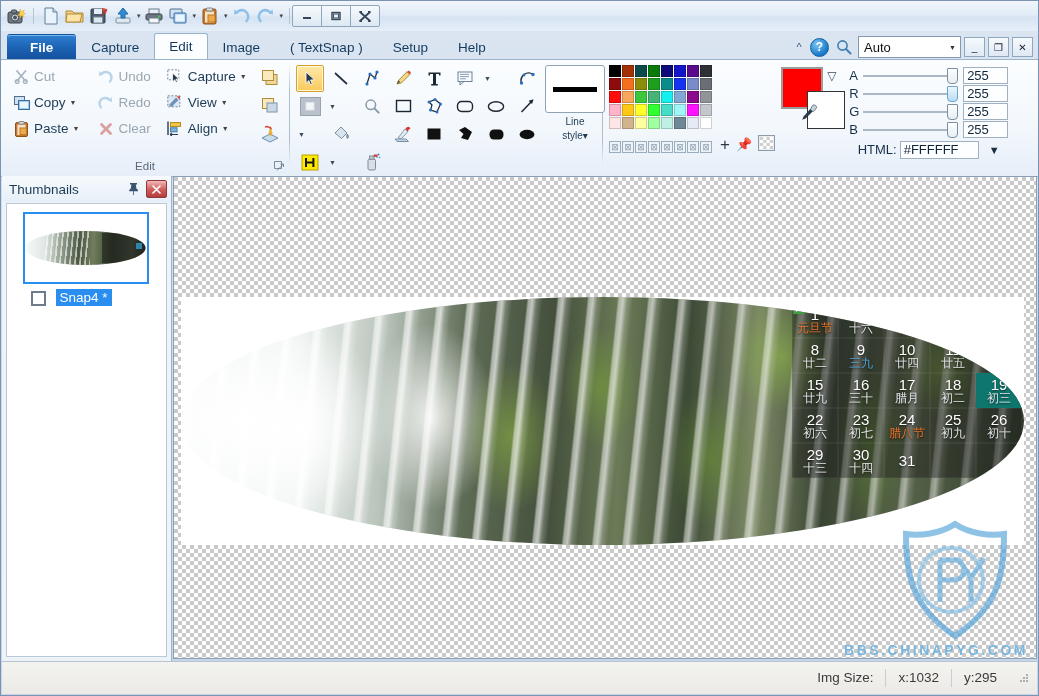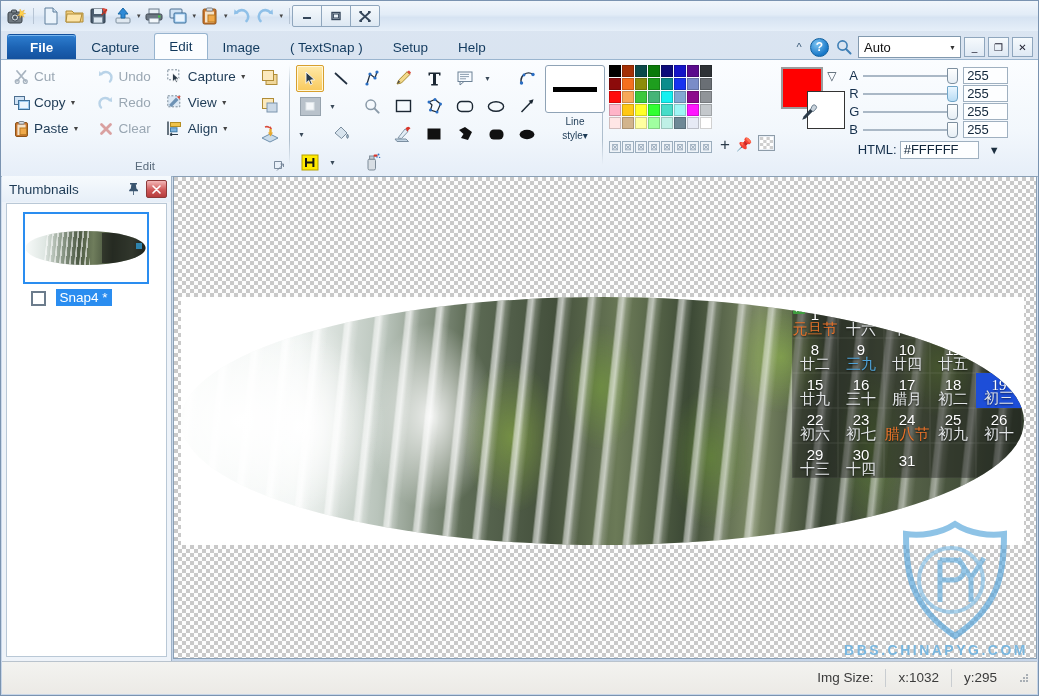--- a/index.html
+++ b/index.html
@@ -164,23 +164,23 @@
     -webkit-mask-image:linear-gradient(90deg,rgba(0,0,0,1) 0%,rgba(0,0,0,.95) 30%,rgba(0,0,0,.8) 60%,rgba(0,0,0,.6) 100%);}
   .mist{position:absolute;left:0;top:0;width:300px;height:248px;
     background:radial-gradient(ellipse 180px 140px at 60px 124px, rgba(255,255,255,1), rgba(255,255,255,0) 75%);}
 
   
   .calendar{position:absolute;right:0;top:6px;width:232px;
     color:#fff;font-family:"Liberation Sans",sans-serif;}
   .calgrid{display:grid;grid-template-columns:repeat(5,46px);grid-auto-rows:35px;}
   .cell{position:relative;display:flex;flex-direction:column;align-items:center;justify-content:center;
     box-shadow:inset 0 0 0 .5px rgba(255,255,255,.10);background:rgba(25,25,25,.42);}
-  .cell.sel{background:#1d4ed8;box-shadow:none;font-family:Liberation Serif, serif;}
+  .cell.sel{background:#0f766e;box-shadow:none;}
   .cell .d{font-size:15px;line-height:16px;font-weight:normal;text-shadow:0 1px 2px rgba(0,0,0,.6);}
-  .cell .l{font-size:15px;line-height:11px;color:#e3e6e8;text-shadow:0 1px 2px rgba(0,0,0,.7);}
+  .cell .l{font-size:12px;line-height:11px;color:#e3e6e8;text-shadow:0 1px 2px rgba(0,0,0,.7);}
   .cell .l.fest{color:#e8732a;}
   .cell .l.jq{color:#4fa3d8;}
   .badge{position:absolute;left:1px;top:1px;background:#3f9e3f;color:#fff;font-size:8px;
     line-height:10px;padding:0 2px;border-radius:1px;}
 
   
   .wm{position:absolute;right:22px;bottom:18px;width:118px;height:120px;opacity:.62;}
 
   
   .statusbar{position:absolute;left:1px;right:1px;bottom:1px;height:32px;

